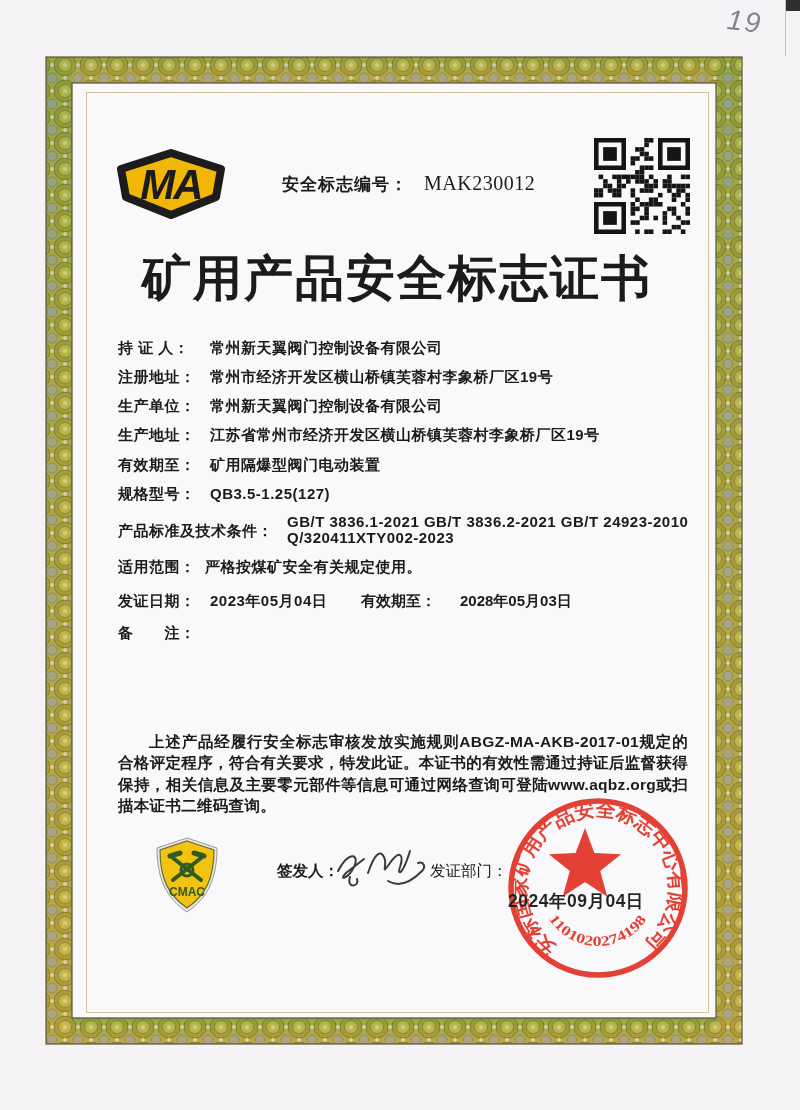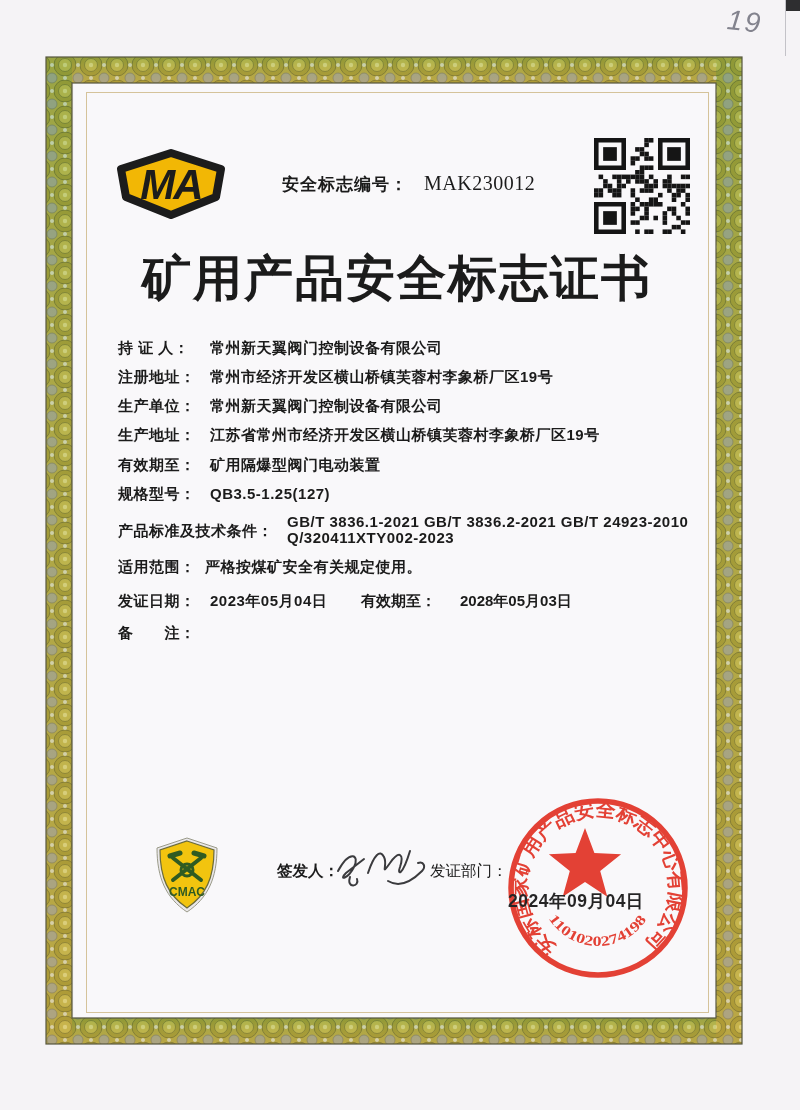--- a/index.html
+++ b/index.html
@@ -273,20 +273,21 @@
     <span class="lbl">发证日期：</span>
     <span class="val">2023年05月04日</span>
     <span class="lbl2">有效期至：</span>
     <span class="val2">2028年05月03日</span>
   </div>
 
   <div class="row rremark">
     <span class="lbl">备　　注：</span>
   </div>
 
+  <p class="statement">上述产品经履行安全标志审核发放实施规则ABGZ-MA-AKB-2017-01规定的合格评定程序，符合有关要求，特发此证。本证书的有效性需通过持证后监督获得保持，相关信息及主要零元部件等信息可通过网络查询可登陆www.aqbz.org或扫描本证书二维码查询。</p>
 
   <svg class="cmac-svg cmac" width="72" height="80" viewBox="0 0 72 80">
     <path d="M36,2 L66,12 C66,42 57,62 36,76 C15,62 6,42 6,12 Z" fill="#e9e7ea" stroke="#9a9a88" stroke-width="1"></path>
     <path d="M36,5 L63,14 C63,42 55,59 36,72 C17,59 9,42 9,14 Z" fill="#f2c40f" stroke="#6b6b3a" stroke-width="1.2"></path>
     <g stroke="#2f5b22" stroke-width="4" stroke-linecap="round">
       <line x1="22" y1="22" x2="50" y2="44"></line>
       <line x1="50" y1="22" x2="22" y2="44"></line>
       <path d="M19,20 l10,-3 M53,20 l-10,-3" stroke-width="5"></path>
     </g>
     <circle cx="36" cy="34" r="6" fill="none" stroke="#2f5b22" stroke-width="3"></circle>

